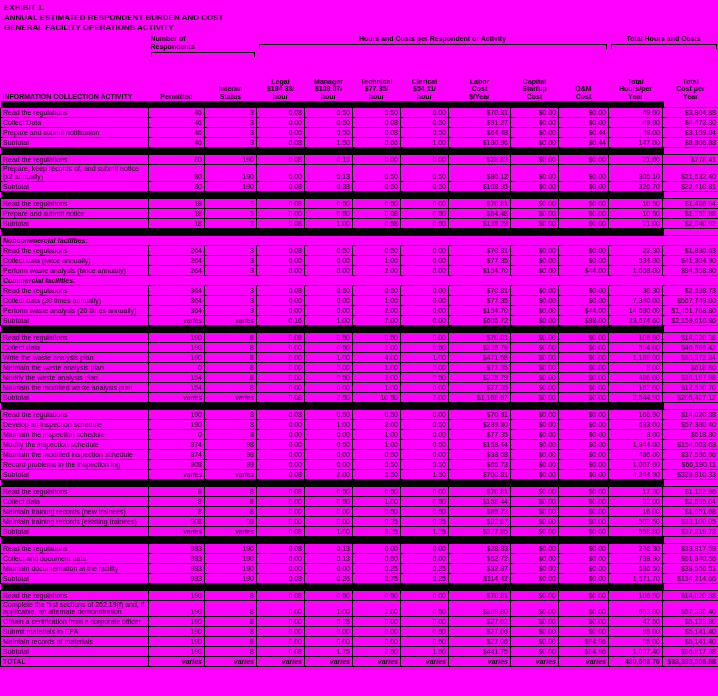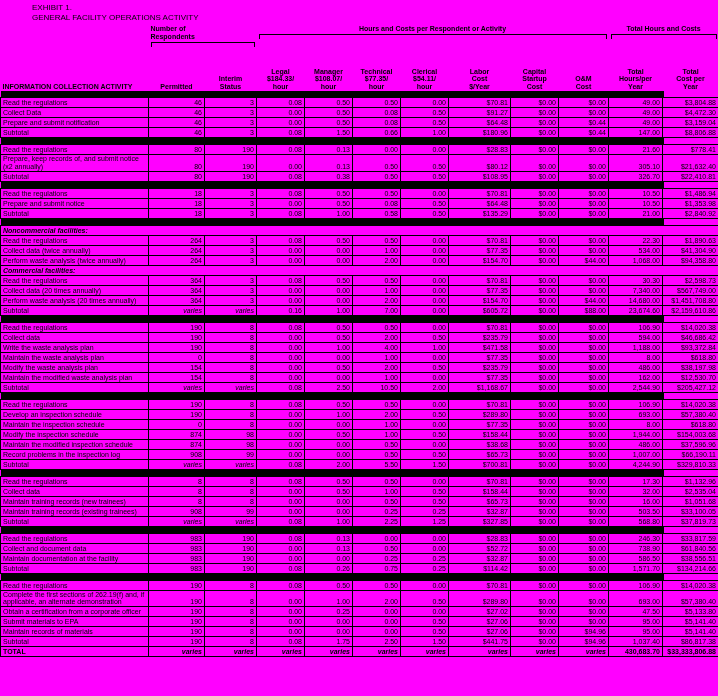--- a/index.html
+++ b/index.html
@@ -4,21 +4,21 @@
 <style>
   html,body{margin:0;padding:0;}
   body{
     width:718px;height:696px;overflow:hidden;
     background:#FF00FF;
     font-family:"Liberation Sans", sans-serif;
     color:#000;
   }
   .page{width:718px;height:696px;position:relative;}
   .titles{padding:3px 0 0 4px;}
-  .title-line{font-size:8px;font-weight:normal;line-height:10px;letter-spacing:0px;margin-left:28px;}
+  .title-line{font-size:8px;font-weight:bold;line-height:10px;letter-spacing:0px;}
   table{border-collapse:collapse;table-layout:fixed;width:718px;margin-top:2px;}
   th,td{
     font-size:7px;line-height:1.12;padding:0 2px;
     overflow:hidden;white-space:nowrap;text-overflow:clip;
     vertical-align:bottom;
   }
   
   tr.group-row th{height:24px;vertical-align:top;border:none;font-weight:bold;}
   .glabel{font-size:7px;font-weight:bold;text-align:center;white-space:pre-line;}
   .glabel.left{text-align:left;}
@@ -38,20 +38,21 @@
   tr.sep-row td{background:#000;border:none;height:6px;padding:0;}
   tr.sep-row td.sep-end{background:#FF00FF;border-left:2px solid #000;}
   tr.total-row td{font-weight:bold;}
 </style>
 </head>
 <body>
 
 <div class="page">
   <div class="titles">
     <div class="title-line">EXHIBIT 1.</div>
+    <div class="title-line">ANNUAL ESTIMATED RESPONDENT BURDEN AND COST</div>
     <div class="title-line">GENERAL FACILITY OPERATIONS ACTIVITY</div>
   </div>
 
   <table id="grid">
     <colgroup>
       <col style="width:148px">
         <col style="width:56px">
         <col style="width:52px">
       <col style="width:48px">
         <col style="width:48px">

